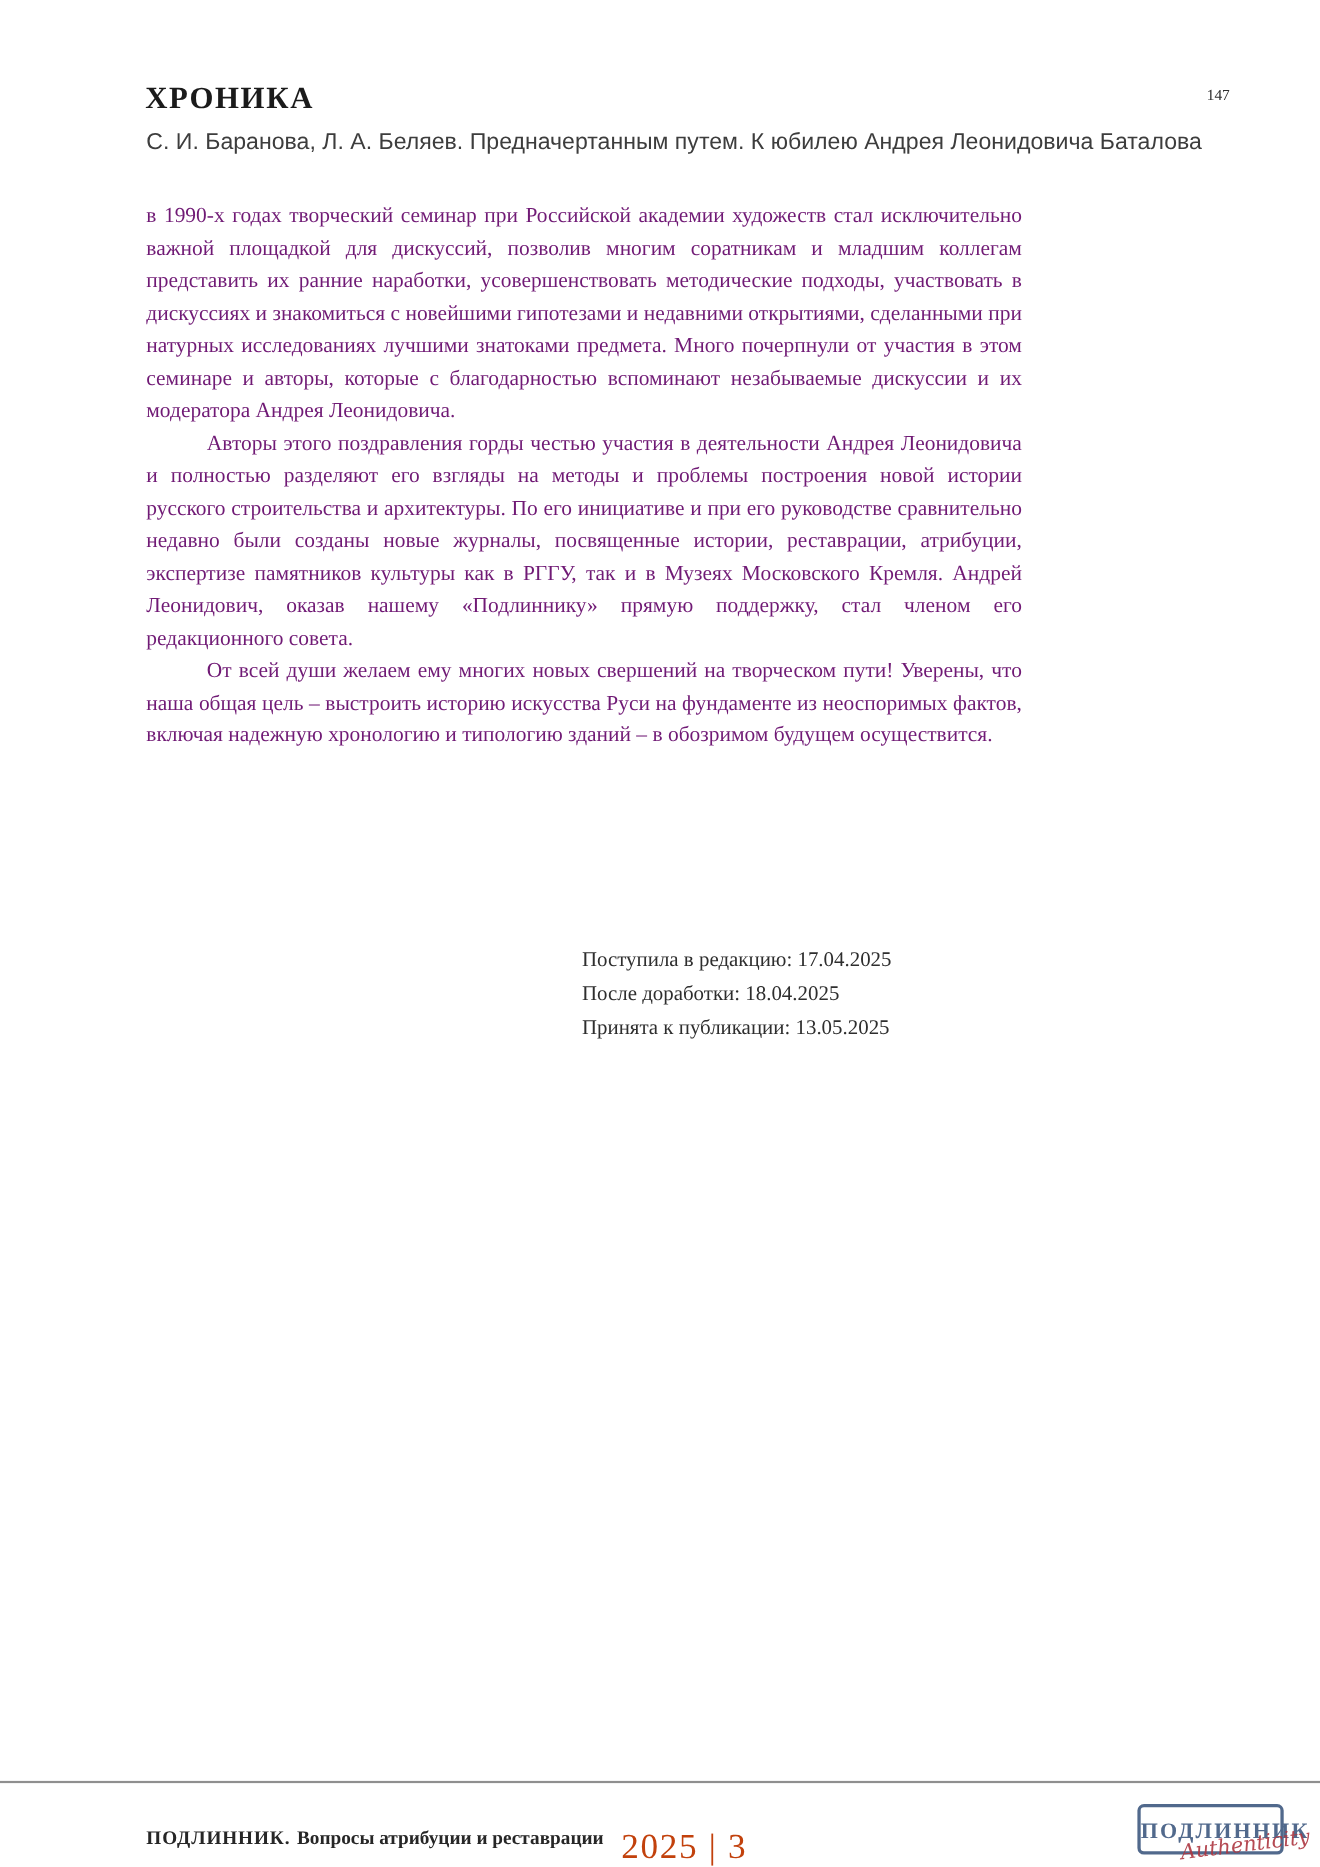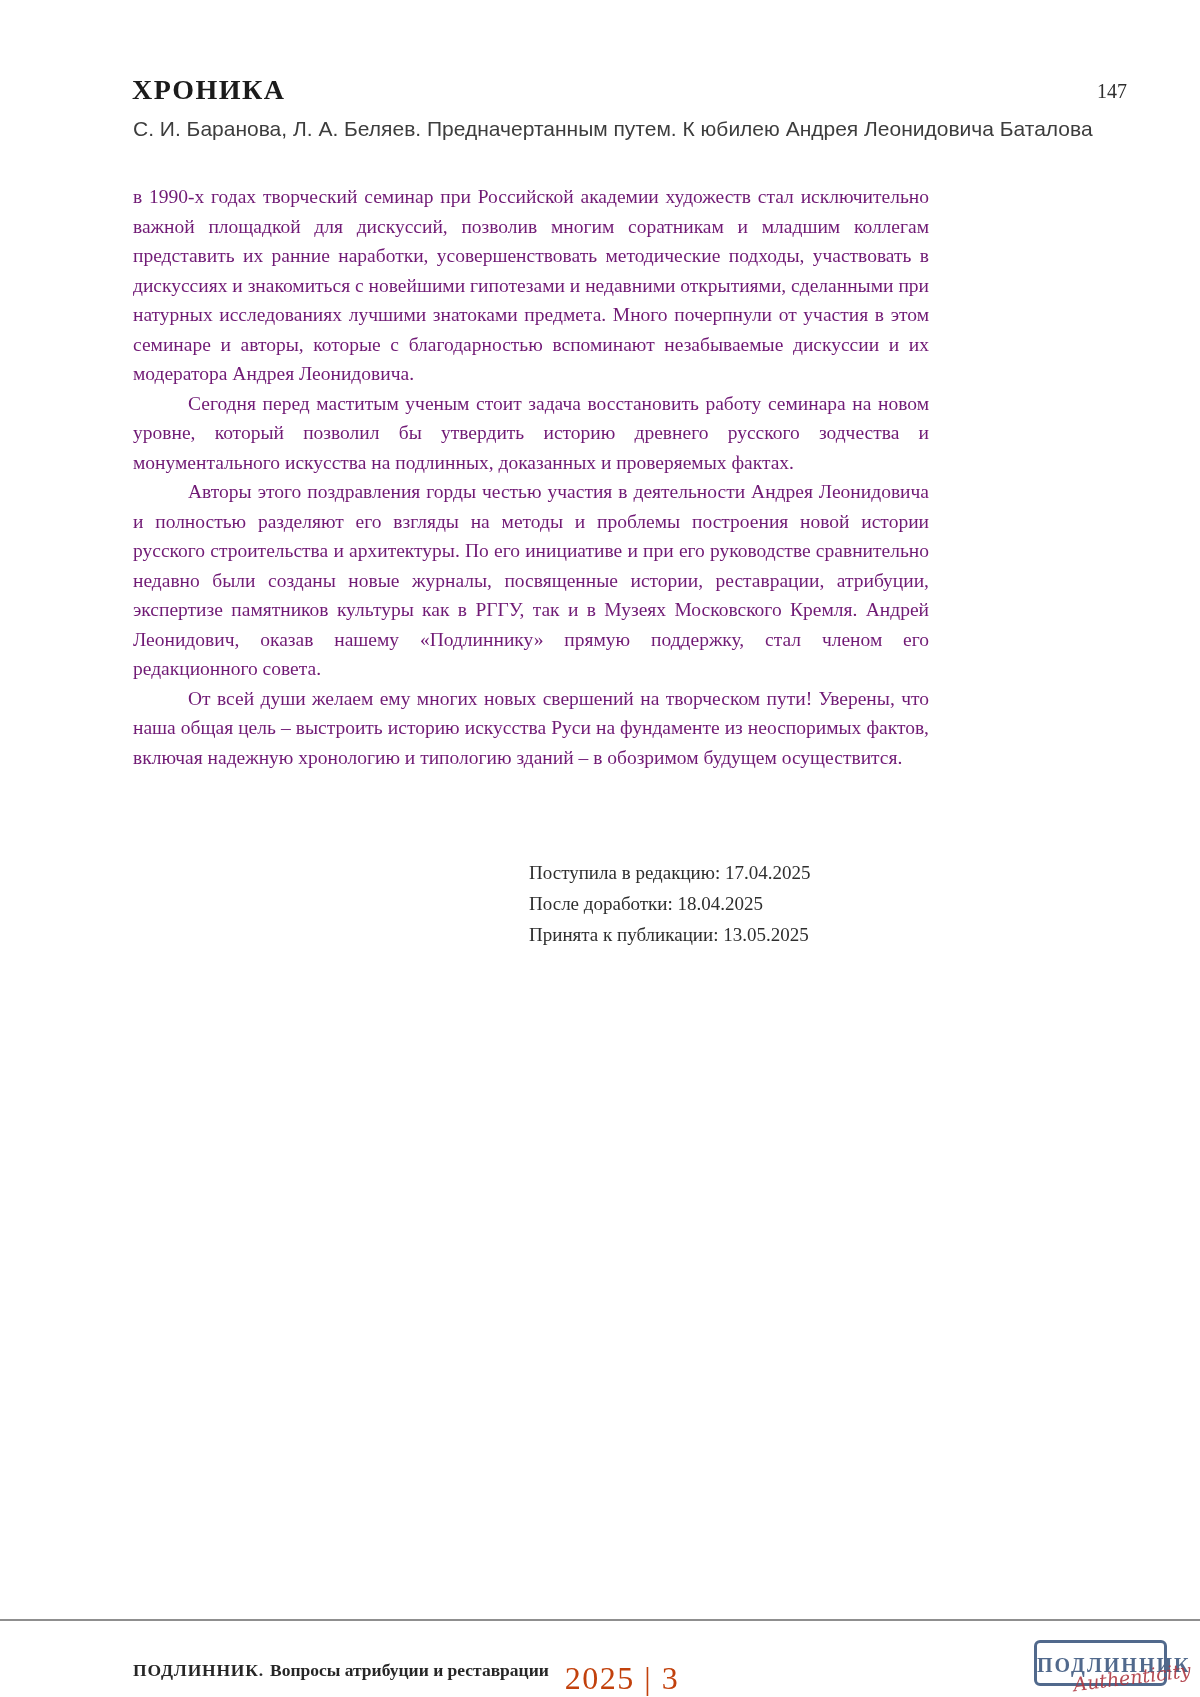--- a/index.html
+++ b/index.html
@@ -20,21 +20,21 @@
     font-family: "Liberation Serif", serif;
     font-weight: bold;
     font-size: 28px;
     letter-spacing: 1.5px;
     color: #1b1b1b;
   }
   .page-number {
     position: absolute;
     left: 1097px;
     top: 64px;
-    font-size: 20px;
+    font-size: 14px;
     color: #2e2e2e;
   }
   .running-head {
     position: absolute;
     left: 133px;
     top: 101px;
     font-family: "Liberation Sans", sans-serif;
     font-size: 21px;
     color: #3d3d3d;
   }
@@ -133,21 +133,20 @@
 <div class="page">
 
   <div class="section-title">ХРОНИКА</div>
 
   <div class="page-number">147</div>
 
   <div class="running-head">С. И. Баранова, Л. А. Беляев. Предначертанным путем. К юбилею Андрея Леонидовича Баталова</div>
 
   <div class="article">
     <p>в 1990-х годах творческий семинар при Российской академии художеств стал исключительно важной площадкой для дискуссий, позволив многим соратникам и младшим коллегам представить их ранние наработки, усовершенствовать методические подходы, участвовать в дискуссиях и знакомиться с новейшими гипотезами и недавними открытиями, сделанными при натурных исследованиях лучшими знатоками предмета. Много почерпнули от участия в этом семинаре и авторы, которые с благодарностью вспоминают незабываемые дискуссии и их модератора Андрея Леонидовича.</p>
-    <p class="indented">Сегодня перед маститым ученым стоит задача восстановить работу семинара на новом уровне, который позволил бы утвердить историю древнего русского зодчества и монументального искусства на подлинных, доказанных и проверяемых фактах.</p>
     <p class="indented">Авторы этого поздравления горды честью участия в деятельности Андрея Леонидовича и полностью разделяют его взгляды на методы и проблемы построения новой истории русского строительства и архитектуры. По его инициативе и при его руководстве сравнительно недавно были созданы новые журналы, посвященные истории, реставрации, атрибуции, экспертизе памятников культуры как в РГГУ, так и в Музеях Московского Кремля. Андрей Леонидович, оказав нашему «Подлиннику» прямую поддержку, стал членом его редакционного совета.</p>
     <p class="indented">От всей души желаем ему многих новых свершений на творческом пути! Уверены, что наша общая цель – выстроить историю искусства Руси на фундаменте из неоспоримых фактов, включая надежную хронологию и типологию зданий – в обозримом будущем осуществится.</p>
   </div>
 
   <div class="dates">
     <div>Поступила в редакцию: 17.04.2025</div>
     <div>После доработки: 18.04.2025</div>
     <div>Принята к публикации: 13.05.2025</div>
   </div>
 

